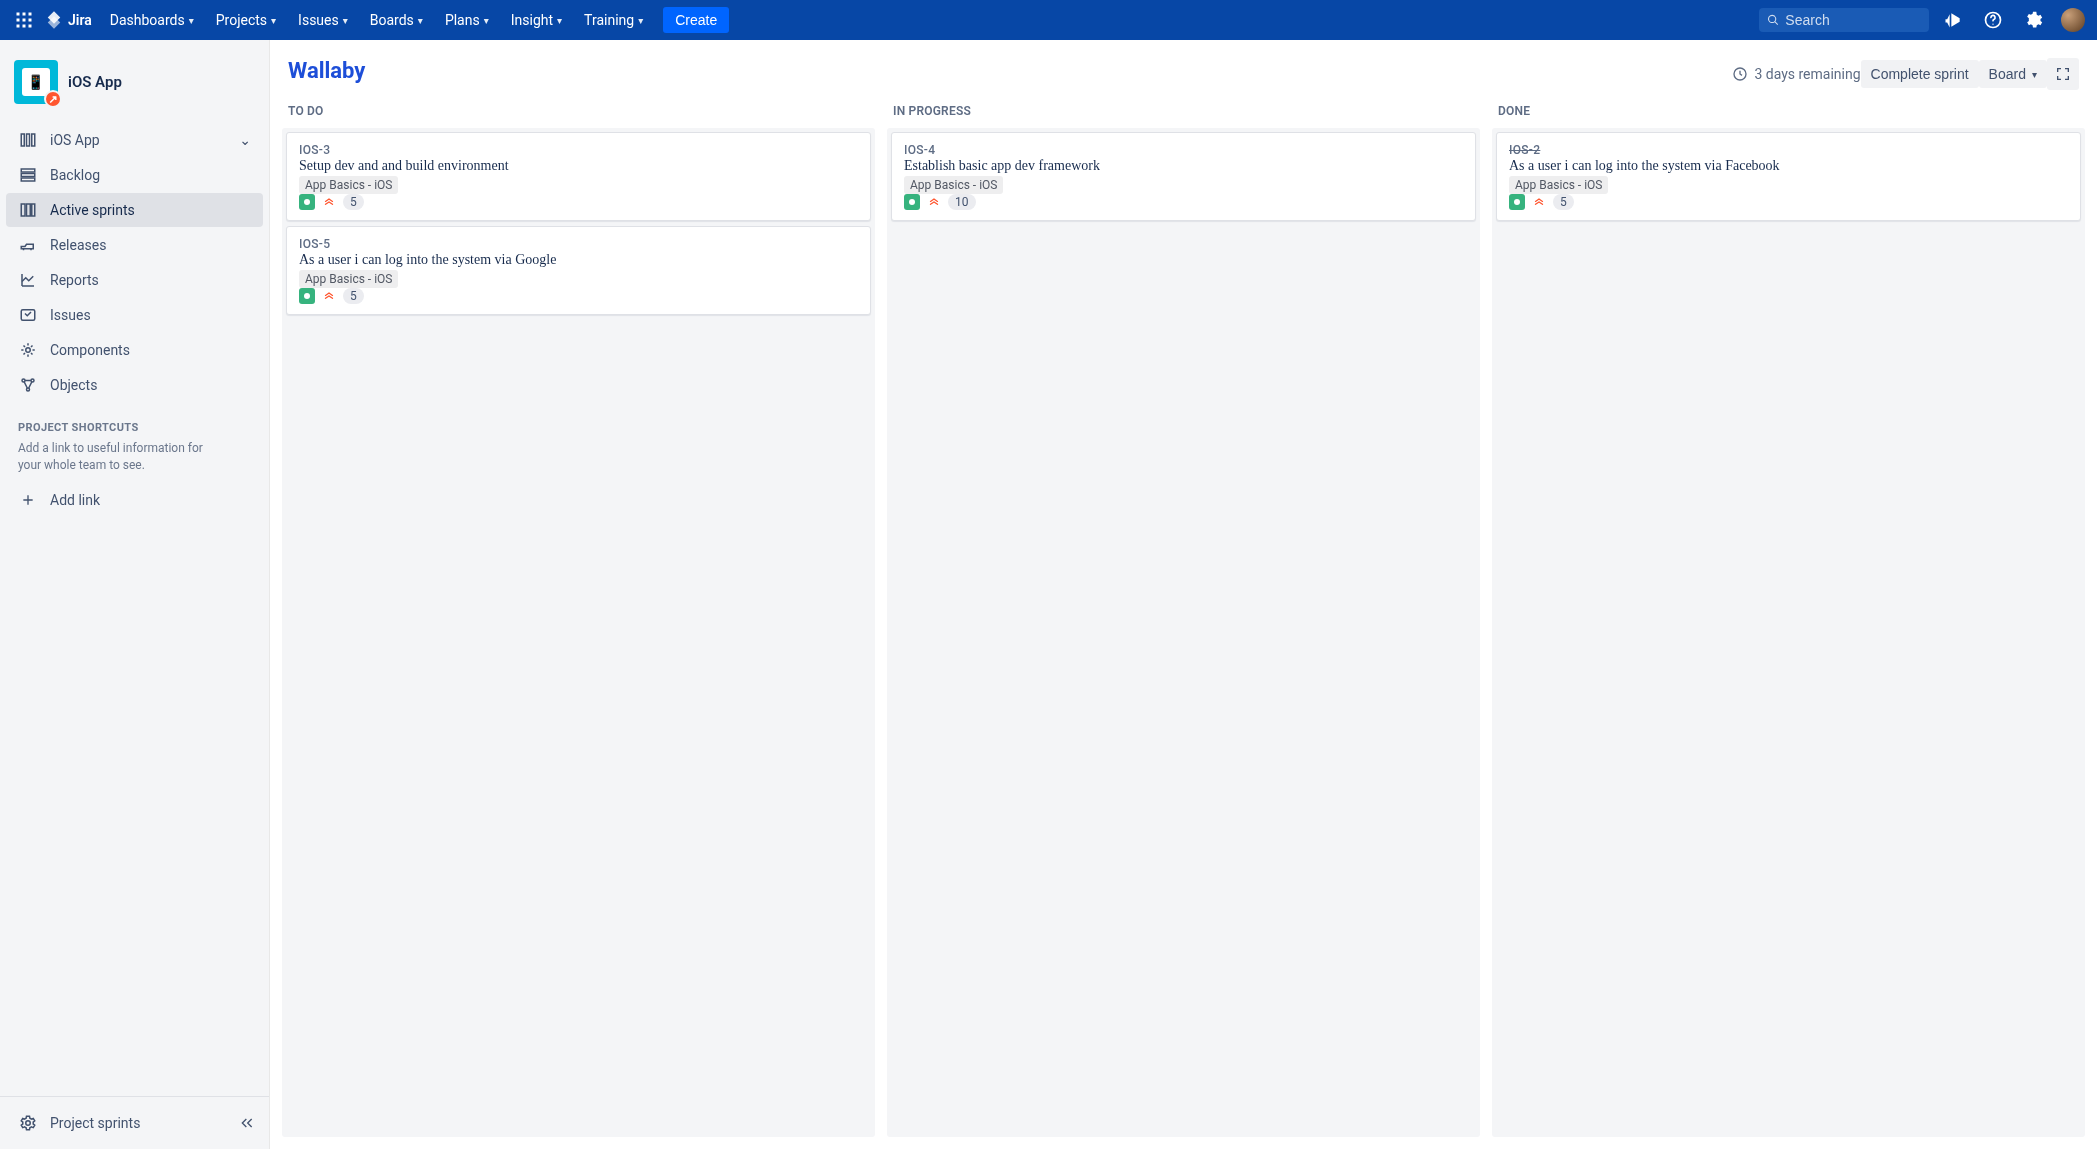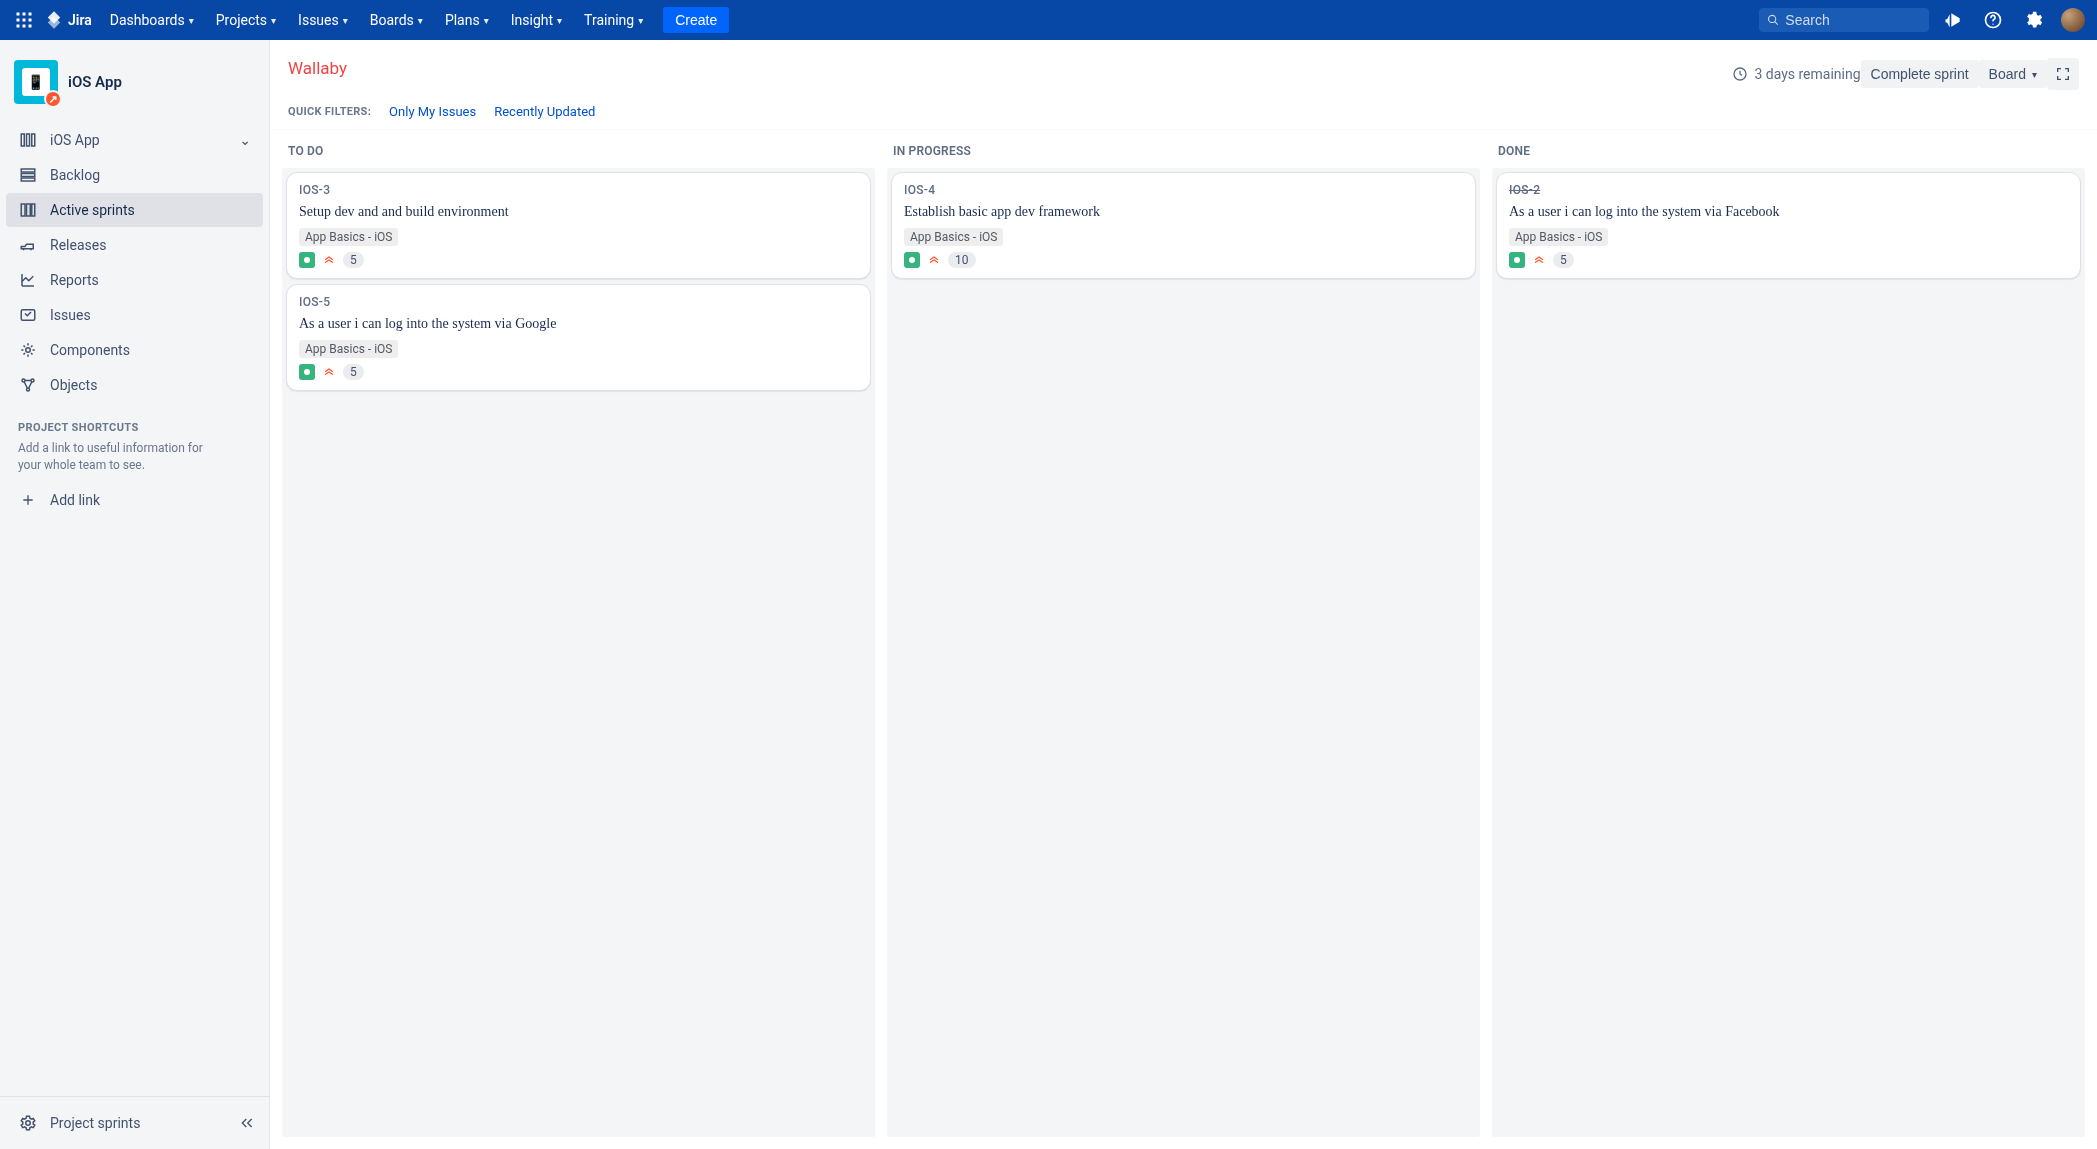--- a/index.html
+++ b/index.html
@@ -41,35 +41,35 @@
 .side-heading { font-size:11px; font-weight:700; color:#6b778c; letter-spacing:0.4px; padding:18px 12px 4px; }
 .side-desc { font-size:12px; color:#6b778c; padding:2px 12px 8px; line-height:1.4; max-width:230px; }
 
 .sidebar-footer { display:flex; align-items:center; border-top:1px solid #dfe1e6; padding:8px 6px; }
 .sidebar-footer .side-item { flex:1; }
 .collapse-btn { width:32px; height:32px; display:flex; align-items:center; justify-content:center; cursor:pointer; color:#42526e; border-radius:4px; }
 
 
 .main { flex:1; display:flex; flex-direction:column; overflow:hidden; background:#fff; }
 .board-header { padding: 18px 18px 0 18px; display:flex; align-items:flex-start; }
-.board-title { font-size:17px; font-weight:400; color:#ef4444; }
+.board-title { font-size:22px; font-weight:700; color:#1d4ed8; }
 .board-controls { margin-left:auto; display:flex; align-items:center; }
 .remaining { display:flex; align-items:center; gap:6px; color:#5e6c84; font-size:14px; }
 .btn-secondary { background:#f1f2f4; border:none; padding:6px 10px; border-radius:3px; font-size:14px; color:#42526e; cursor:pointer; display:flex; align-items:center; gap:6px; }
 .btn-iconish { background:#f1f2f4; border:none; width:32px; height:32px; border-radius:3px; display:flex; align-items:center; justify-content:center; cursor:pointer; color:#42526e; }
 
 .filters { padding: 14px 18px 10px 18px; display:flex; align-items:center; gap:18px; font-size:13px; border-bottom:1px solid rgba(0,0,0,0.02); }
 .filters-label { color:#6b778c; font-size:11px; font-weight:700; letter-spacing:0.3px; }
 .filter-link { color:#0052cc; cursor:pointer; }
 
 .board-cols { flex:1; display:flex; gap:12px; padding: 0 12px 12px; overflow:auto; background:#fff; }
 .col { flex:1; min-width:0; display:flex; flex-direction:column; padding-top:8px; }
 .col-header { font-size:12px; color:#5e6c84; font-weight:600; letter-spacing:0.2px; padding: 6px 6px 10px; text-transform:uppercase; }
 .cards { background:#f4f5f7; padding:4px; border-radius:3px; min-height:220px; display:flex; flex-direction:column; gap:5px; flex:1; }
-.card { background:#fff; border:1px solid #dfe1e6; border-radius:11px; padding:10px 12px; cursor:pointer; display:flex; flex-direction:column; gap:6px; box-shadow: 0 1px 1px rgba(9,30,66,0.08); }
+.card { background:#fff; border:1px solid #dfe1e6; border-radius:3px; padding:10px 12px; cursor:pointer; display:flex; flex-direction:column; box-shadow: 0 1px 1px rgba(9,30,66,0.08); }
 .card .key { font-size:12px; color:#5e6c84; font-weight:500; letter-spacing:0.3px; }
 .card .key.done { text-decoration: line-through; }
 .card .summary { font-size:14px; color:#172b4d; line-height:1.35;font-family:Liberation Serif, serif; }
 .card .epic { display:inline-block; background:#eeeeef; color:#525864; font-size:12px; padding:2px 6px; border-radius:3px; width:fit-content;text-align:center; }
 .card .meta { display:flex; align-items:center; gap:6px; }
 .story-icon { width:16px; height:16px; background:#36b37e; border-radius:3px; position:relative; display:flex; align-items:center; justify-content:center; }
 .story-icon::after { content:""; width:6px; height:6px; border-radius:50%; background:#fff; }
 .priority-icon { width:16px; height:16px; display:flex; align-items:center; justify-content:center; }
 .priority-icon svg { width:14px; height:14px; }
 .estimate-badge { background:#ebecf0; color:#42526e; font-size:12px; border-radius:10px; padding:1px 7px; min-width:18px; text-align:center; }
@@ -301,25 +301,20 @@
           <span style="font-size:10px">▾</span>
         </button>
         <button class="btn-iconish">
           <svg width="16" height="16" viewBox="0 0 24 24" fill="none" stroke="#42526e" stroke-width="2">
               <path d="M4 9V4h5M20 9V4h-5M4 15v5h5M20 15v5h-5"></path>
             </svg>
         </button>
       </div>
     </div>
 
-    <div class="filters">
-      <span class="filters-label">QUICK FILTERS:</span>
-      <span class="filter-link">Only My Issues</span>
-      <span class="filter-link">Recently Updated</span>
-    </div>
 
     <div class="board-cols" id="board-cols">
         <div class="col">
           <div class="col-header">TO DO</div>
           <div class="cards">
             <div class="card">
               <div class="key">IOS-3</div>
               <div class="summary">Setup dev and and build environment</div>
               <div class="epic">App Basics - iOS</div>
               <div class="meta">

